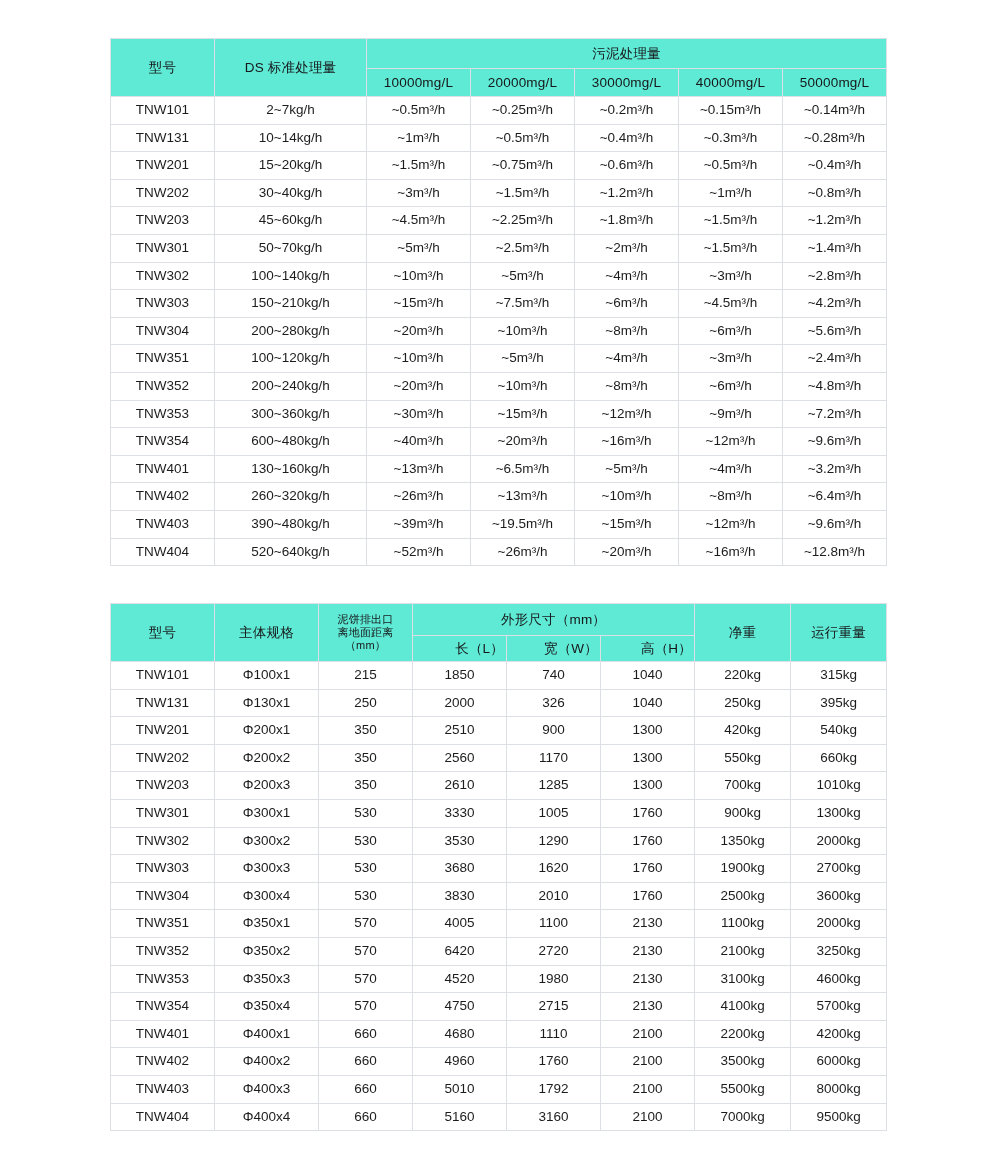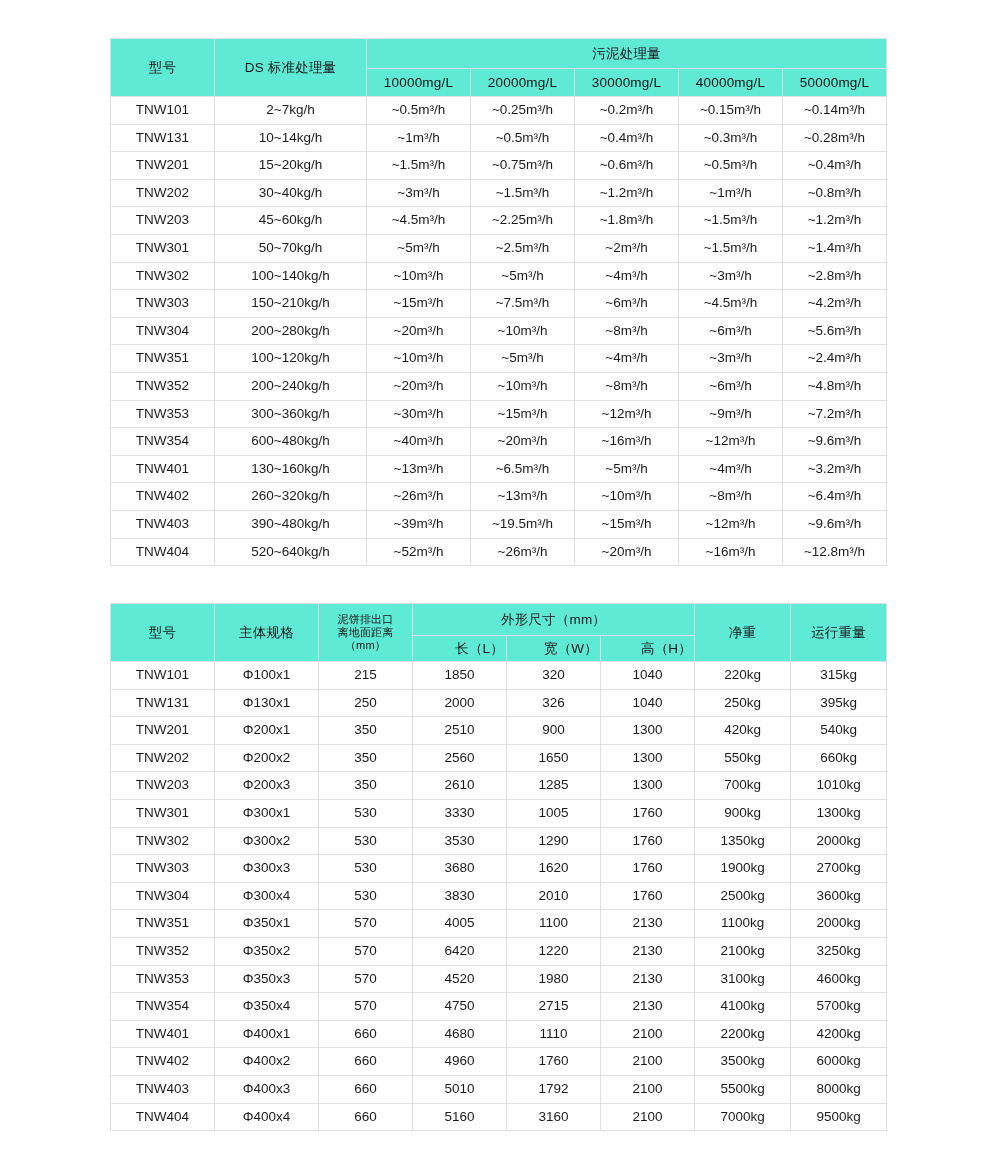--- a/index.html
+++ b/index.html
@@ -299,21 +299,21 @@
           <th>宽（W）</th>
           <th>高（H）</th>
         </tr>
       </thead>
       <tbody id="table-2-body">
           <tr>
             <td class="model">TNW101</td>
             <td>Φ100x1</td>
             <td>215</td>
             <td>1850</td>
-            <td>320</td>
+            <td>740</td>
             <td>1040</td>
             <td>220kg</td>
             <td>315kg</td>
           </tr>
           <tr>
             <td class="model">TNW131</td>
             <td>Φ130x1</td>
             <td>250</td>
             <td>2000</td>
             <td>326</td>
@@ -329,21 +329,21 @@
             <td>900</td>
             <td>1300</td>
             <td>420kg</td>
             <td>540kg</td>
           </tr>
           <tr>
             <td class="model">TNW202</td>
             <td>Φ200x2</td>
             <td>350</td>
             <td>2560</td>
-            <td>1650</td>
+            <td>1170</td>
             <td>1300</td>
             <td>550kg</td>
             <td>660kg</td>
           </tr>
           <tr>
             <td class="model">TNW203</td>
             <td>Φ200x3</td>
             <td>350</td>
             <td>2610</td>
             <td>1285</td>
@@ -399,21 +399,21 @@
             <td>1100</td>
             <td>2130</td>
             <td>1100kg</td>
             <td>2000kg</td>
           </tr>
           <tr>
             <td class="model">TNW352</td>
             <td>Φ350x2</td>
             <td>570</td>
             <td>6420</td>
-            <td>1220</td>
+            <td>2720</td>
             <td>2130</td>
             <td>2100kg</td>
             <td>3250kg</td>
           </tr>
           <tr>
             <td class="model">TNW353</td>
             <td>Φ350x3</td>
             <td>570</td>
             <td>4520</td>
             <td>1980</td>

